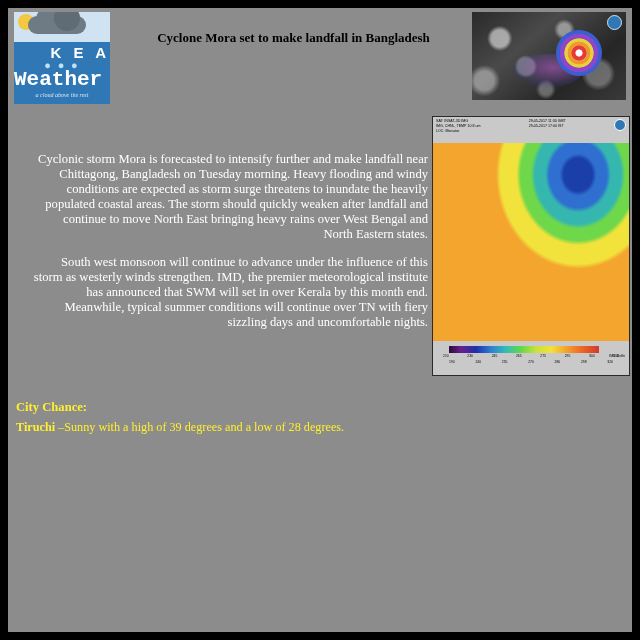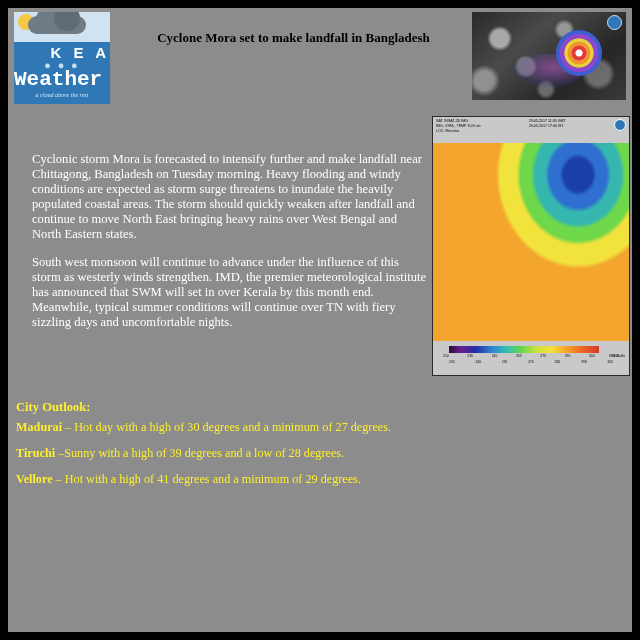--- a/index.html
+++ b/index.html
@@ -178,21 +178,21 @@
   
   .body-text {
     position: absolute;
     left: 8px;
     top: 144px;
     width: 412px;
     color: #ffffff;
     font-size: 12.6px;
     line-height: 15px;
   }
-  .body-text p { margin: 0 0 13px 16px; }
+  .body-text p { margin: 0 0 13px 16px; text-align: right; }
 
   
   .sat-main {
     position: absolute;
     left: 424px;
     top: 108px;
     width: 196px;
     height: 258px;
     background: #1d5fbd;
     overflow: hidden;
@@ -373,28 +373,22 @@
         <span>255</span>
         <span>270</span>
         <span>280</span>
         <span>298</span>
         <span>320</span>
       </div>
       <div class="scale-src">IMD Delhi</div>
     </div>
   </div>
 
-  <div class="outlook-title">City Outlook:</div>
+  <div class="outlook-title">City Chance:</div>
 
   <div class="city-list">
     <div class="city">
-      <b>Madurai</b><span> – Hot day with a high of 30 degrees and a minimum of 27 degrees.</span>
-    </div>
-    <div class="city">
       <b>Tiruchi</b><span> –Sunny with a high of 39 degrees and a low of 28 degrees.</span>
     </div>
-    <div class="city">
-      <b>Vellore</b><span> – Hot with a high of 41 degrees and a minimum of 29 degrees.</span>
-    </div>
   </div>
 
 
 </div>
 
 </body></html>

